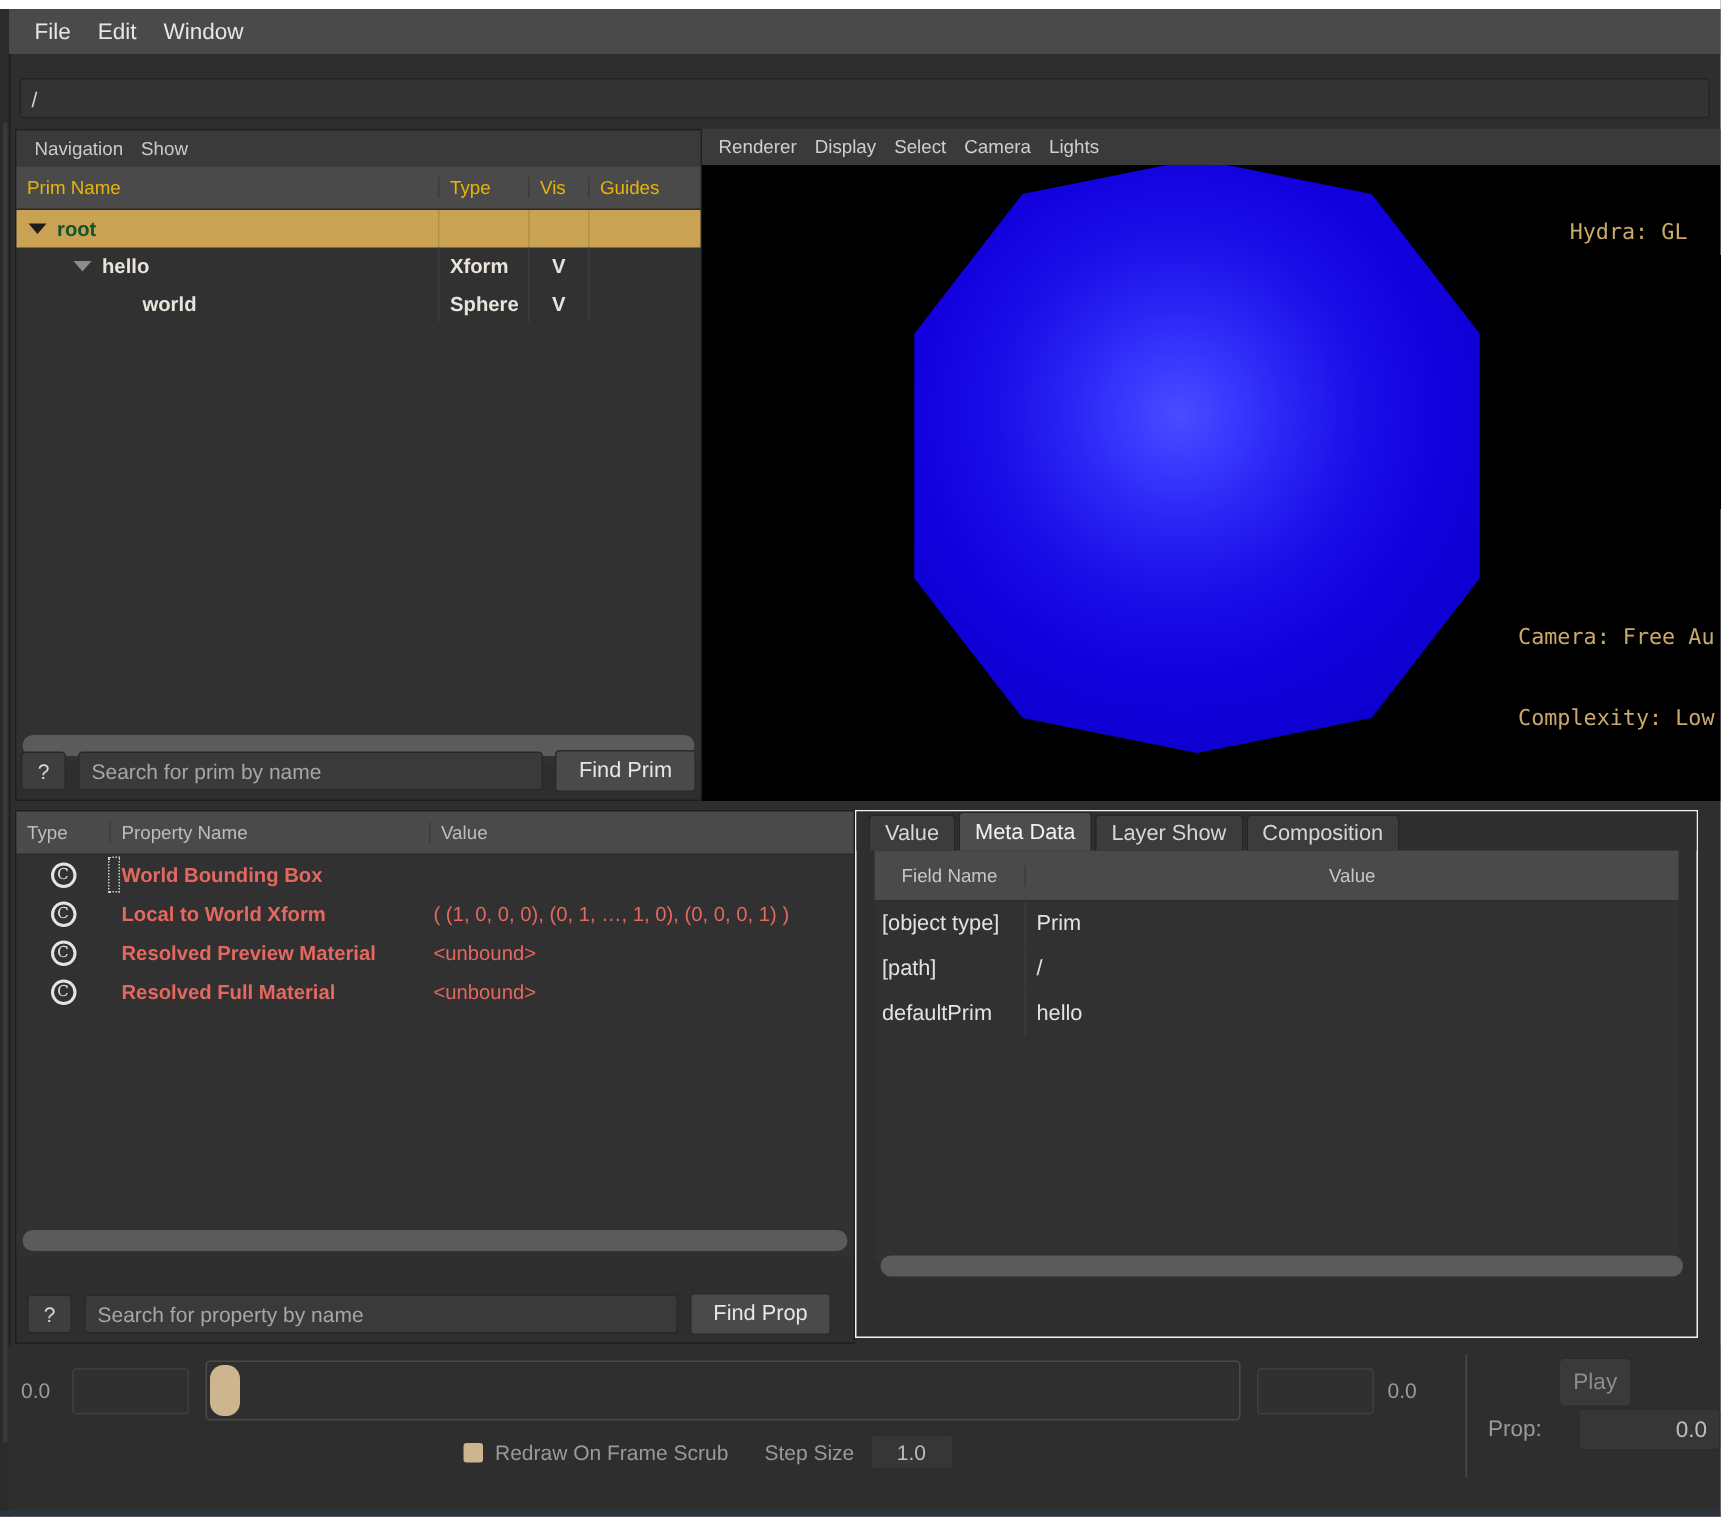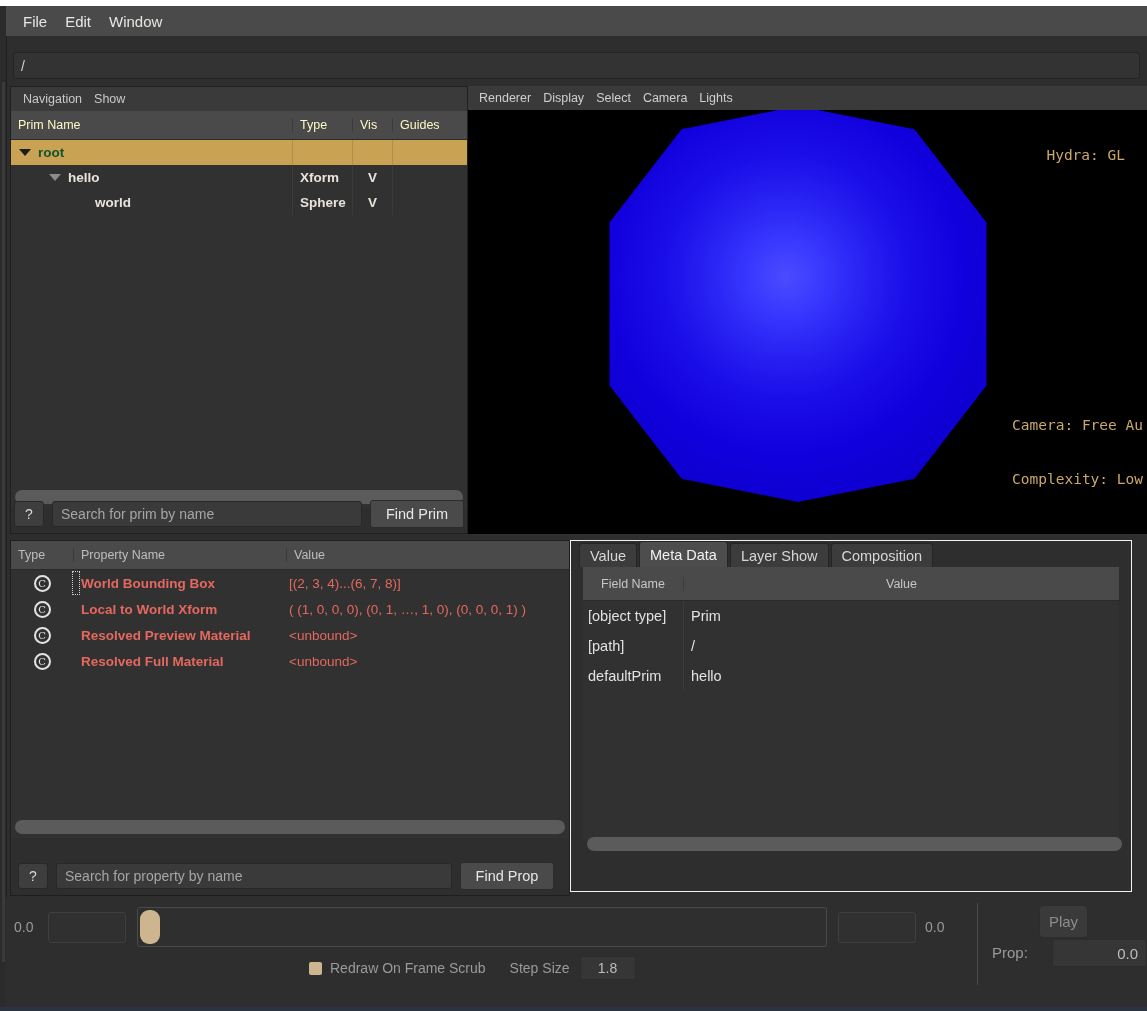--- a/index.html
+++ b/index.html
@@ -93,21 +93,21 @@
     font-size: 12.5px;
     color: #c9c9c9;
     padding: 1px 6px;
   }
   .tree-head {
     display: flex;
     height: 28px;
     background: #4a4a4a;
     border-bottom: 1px solid #2a2a2a;
     align-items: center;
-    color: #fef9c3;
+    color: #eab308;
     font-size: 12.5px;
   }
   .tree-head .c { padding-left: 7px; box-sizing: border-box; }
   .c-name  { width: 281px; }
   .c-type  { width: 60px; border-left: 1px solid #3b3b3b; }
   .c-vis   { width: 40px; border-left: 1px solid #3b3b3b; }
   .c-guides{ width: 74px; border-left: 1px solid #3b3b3b; }
 
   .tree-body { background: #313131; height: 368px; position: relative; }
   .trow {
@@ -542,21 +542,20 @@
       <div class="p-value">Value</div>
     </div>
 
     <div class="prop-body">
       <div class="prow" style="position:relative;">
         <div class="pc type">
           <span class="circ">C</span>
         </div>
         <div class="focus-rect"></div>
         <div class="pc pname">World Bounding Box</div>
-        <div class="pc pval">[(2, 3, 4)...(6, 7, 8)]</div>
       </div>
 
       <div class="prow">
         <div class="pc type">
           <span class="circ">C</span>
         </div>
         <div class="pc pname">Local to World Xform</div>
         <div class="pc pval">( (1, 0, 0, 0), (0, 1, …, 1, 0), (0, 0, 0, 1) )</div>
       </div>
 
@@ -632,21 +631,21 @@
         <div class="tl-handle"></div>
       </div>
       <div class="tl-box" style="width:78px; margin-left:11px;"></div>
       <span class="tl-lbl" style="margin-left:9px;">0.0</span>
     </div>
 
     <div class="tl-row2">
       <span class="chk" style="margin-left:303px;"></span>
       <span class="tl-lbl" style="margin-left:8px;">Redraw On Frame Scrub</span>
       <span class="tl-lbl" style="margin-left:24px;">Step Size</span>
-      <div class="step-box" style="margin-left:10px;">1.8</div>
+      <div class="step-box" style="margin-left:10px;">1.0</div>
     </div>
 
     <div class="divider-v"></div>
 
     <div class="play-btn">Play</div>
     <div class="frame-lbl">Prop:</div>
     <div class="frame-box">0.0</div>
   </div>
 
   <div class="bottom-edge"></div>

